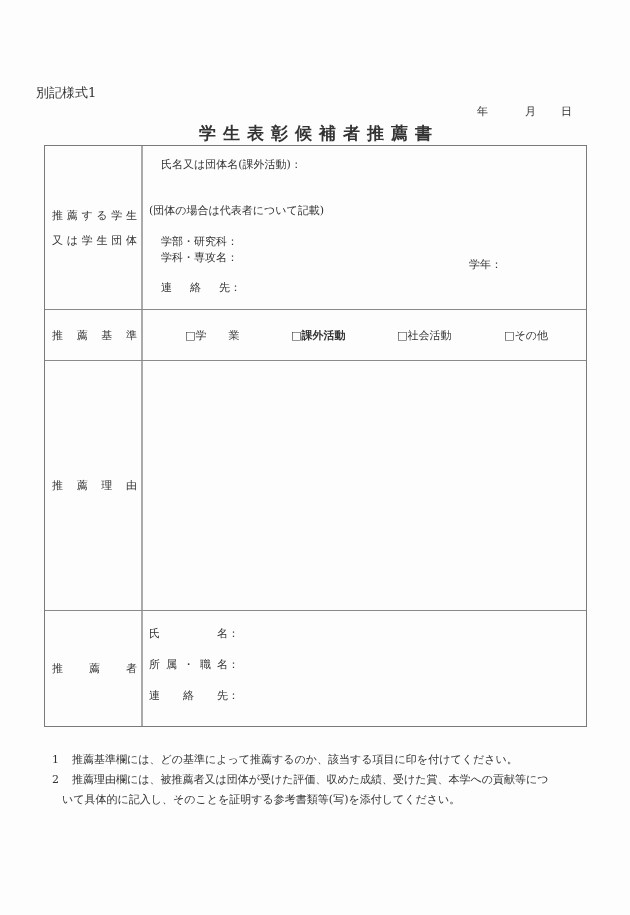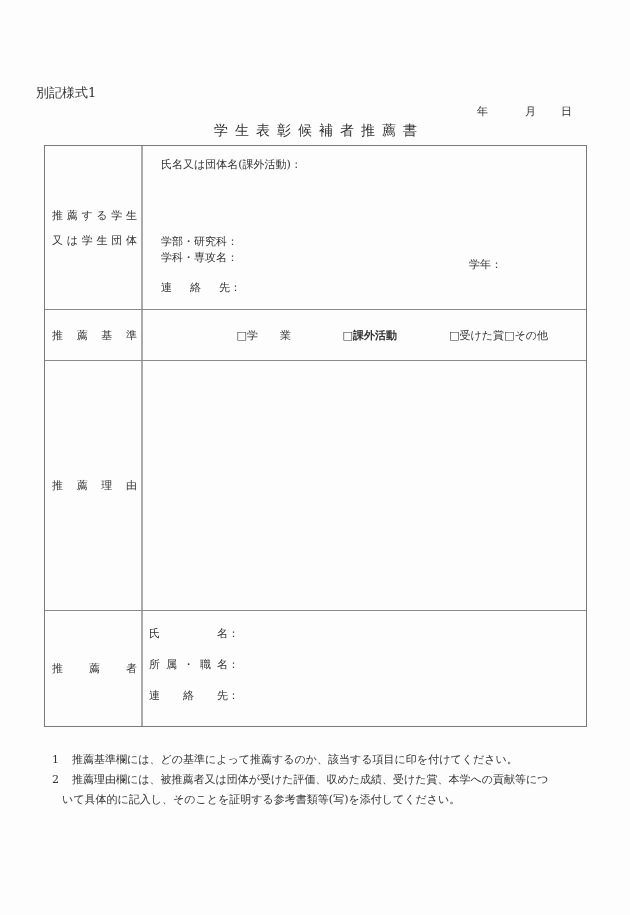--- a/index.html
+++ b/index.html
@@ -18,22 +18,23 @@
     .date-line {
       position: absolute; right: 57px; top: 104px;
       font-size: 11px; display: flex; gap: 0;
     }
     .date-line span { display: inline-block; }
     .date-year { width: 48px; text-align: left; }
     .date-month { width: 36px; text-align: left; }
     .date-day { width: 12px; text-align: left; }
     .doc-title {
       position: absolute; left: 0; right: 0; top: 122px;
-      text-align: center; font-size: 14px; letter-spacing: 7px;
+      text-align: center; font-size: 17px; letter-spacing: 7px;
       padding-left: 8px;
+      font-weight: bold;
     }
     .form-table {
       position: absolute; left: 44px; top: 145px;
       width: 543px; height: 582px;
       border: 1.5px solid #7a7a7a;
     }
     .row { position: absolute; left: 0; right: 0; border-bottom: 1.3px solid #8a8a8a; }
     .row.last { border-bottom: none; }
     .row-student { top: 0; height: 164px; }
     .row-criteria { top: 164px; height: 51px; }
@@ -43,21 +44,21 @@
       position: absolute; left: 0; top: 0; bottom: 0; width: 98px;
       border-right: 2px solid #aaa;
       display: flex; flex-direction: column; justify-content: center;
       font-size: 11px; padding: 0 4px 0 7px;
     }
     .value-cell { position: absolute; left: 98px; right: 0; top: 0; bottom: 0; font-size: 11px; }
     .spread { display: flex; justify-content: space-between; width: 100%; }
     .label-line { margin: 5px 0; }
     .field { position: absolute; white-space: nowrap; font-size: 11px; }
     .criteria-options { position: absolute; left: 42px; top: 18px; display: flex; font-size: 11px; }
-    .opt { white-space: nowrap; text-align: right; }
+    .opt { white-space: nowrap; }
     .opt1 { width: 106px; }
     .opt2 { width: 106px; font-weight: bold; }
     .opt3 { width: 107px; }
     .notes { position: absolute; left: 52px; top: 750px; font-size: 11px; line-height: 20px; width: 540px; }
     .note-line { white-space: nowrap; }
     .note-cont { padding-left: 10px; }
     .note-num { display: inline-block; width: 20px; }
   </style>
 </head>
 <body>
@@ -90,20 +91,21 @@
           <span>又</span>
           <span>は</span>
           <span>学</span>
           <span>生</span>
           <span>団</span>
           <span>体</span>
         </div>
       </div>
       <div class="value-cell">
         <div class="field" style="left:18px; top:11px;">氏名又は団体名(課外活動)：</div>
+        <div class="field" style="left:6px; top:57px;">(団体の場合は代表者について記載)</div>
         <div class="field" style="left:18px; top:88px;">学部・研究科：</div>
         <div class="field" style="left:18px; top:104px;">学科・専攻名：</div>
         <div class="field" style="left:326px; top:111px;">学年：</div>
         <div class="field spread" style="left:18px; top:134px; width:80px;">
           <span>連</span>
           <span>絡</span>
           <span>先：</span>
         </div>
       </div>
     </div>
@@ -119,21 +121,21 @@
       </div>
       <div class="value-cell">
         <div class="criteria-options">
           <div class="opt opt1">
             <span>□</span><span>学　　業</span>
           </div>
           <div class="opt opt2">
             <span>□</span><span>課外活動</span>
           </div>
           <div class="opt opt3">
-            <span>□</span><span>受けた賞</span>
+            <span>□</span><span>社会活動</span>
           </div>
           <div class="opt">
             <span>□</span><span>その他</span>
           </div>
         </div>
       </div>
     </div>
 
     <div class="row row-reason">
       <div class="label-cell">

